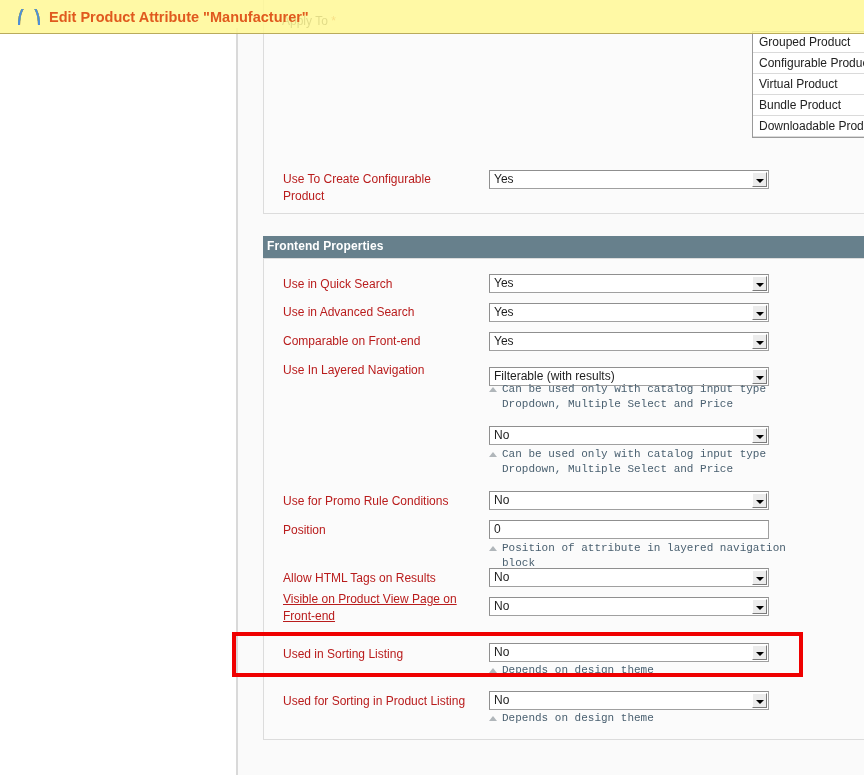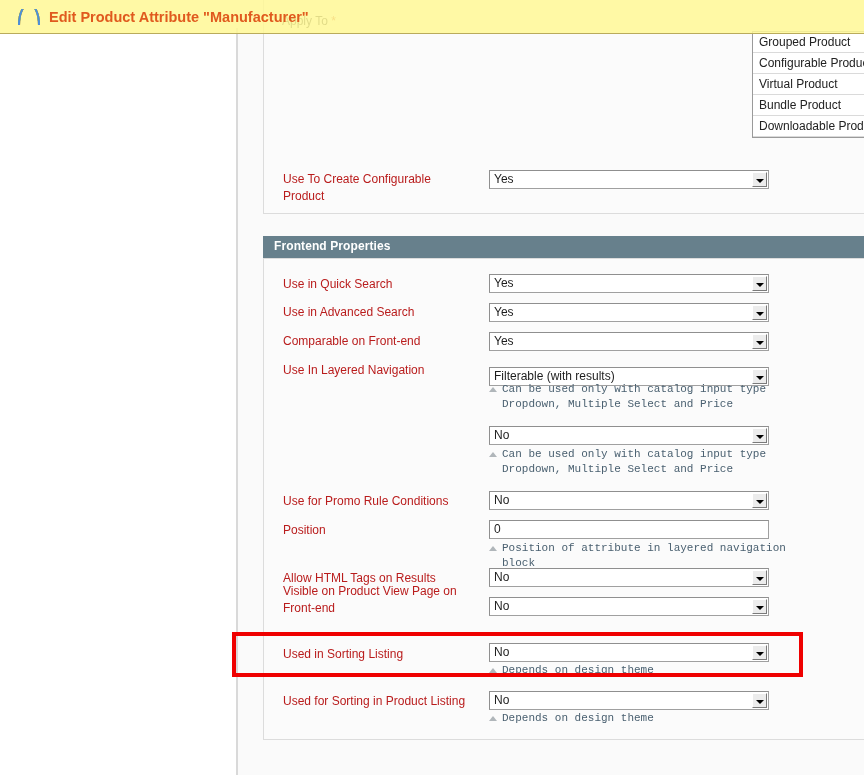--- a/index.html
+++ b/index.html
@@ -52,21 +52,21 @@
 
   .section-head {
     position: absolute;
     left: 263px; top: 236px;
     width: 601px; height: 32px;
     background: #67808c;
     color: #ffffff;
     font-size: 12px;
     font-weight: bold;
     line-height: 21px;
-    padding-left: 11px;
+    padding-left: 4px;
     letter-spacing: .1px;
   }
 
   
   .f-label {
     position: absolute;
     font-size: 12px;
     color: #b91c1c;
     line-height: 17px;
     width: 200px;
@@ -312,21 +312,21 @@
     <div class="hint" style="left:225px; top:282px;">Position of attribute in layered navigation block</div>
 
     <div class="f-label" style="left:19px; top:311px;">Allow HTML Tags on Results</div>
     <div class="f-ctl" style="left:225px; top:309px;">
       <div class="sel">
         <span>No</span>
         <span class="arrowbox"></span>
       </div>
     </div>
 
-    <div class="f-label" style="left:19px; top:324px; width:185px;">Visible on Product View Page on Front-end</div>
+    <div class="f-label" style="left:19px; top:332px; width:185px;text-decoration:underline;">Visible on Product View Page on Front-end</div>
     <div class="f-ctl" style="left:225px; top:338px;">
       <div class="sel">
         <span>No</span>
         <span class="arrowbox"></span>
       </div>
     </div>
 
     <div class="f-label" style="left:19px; top:387px;">Used in Sorting Listing</div>
     <div class="f-ctl" style="left:225px; top:384px;">
       <div class="sel">

